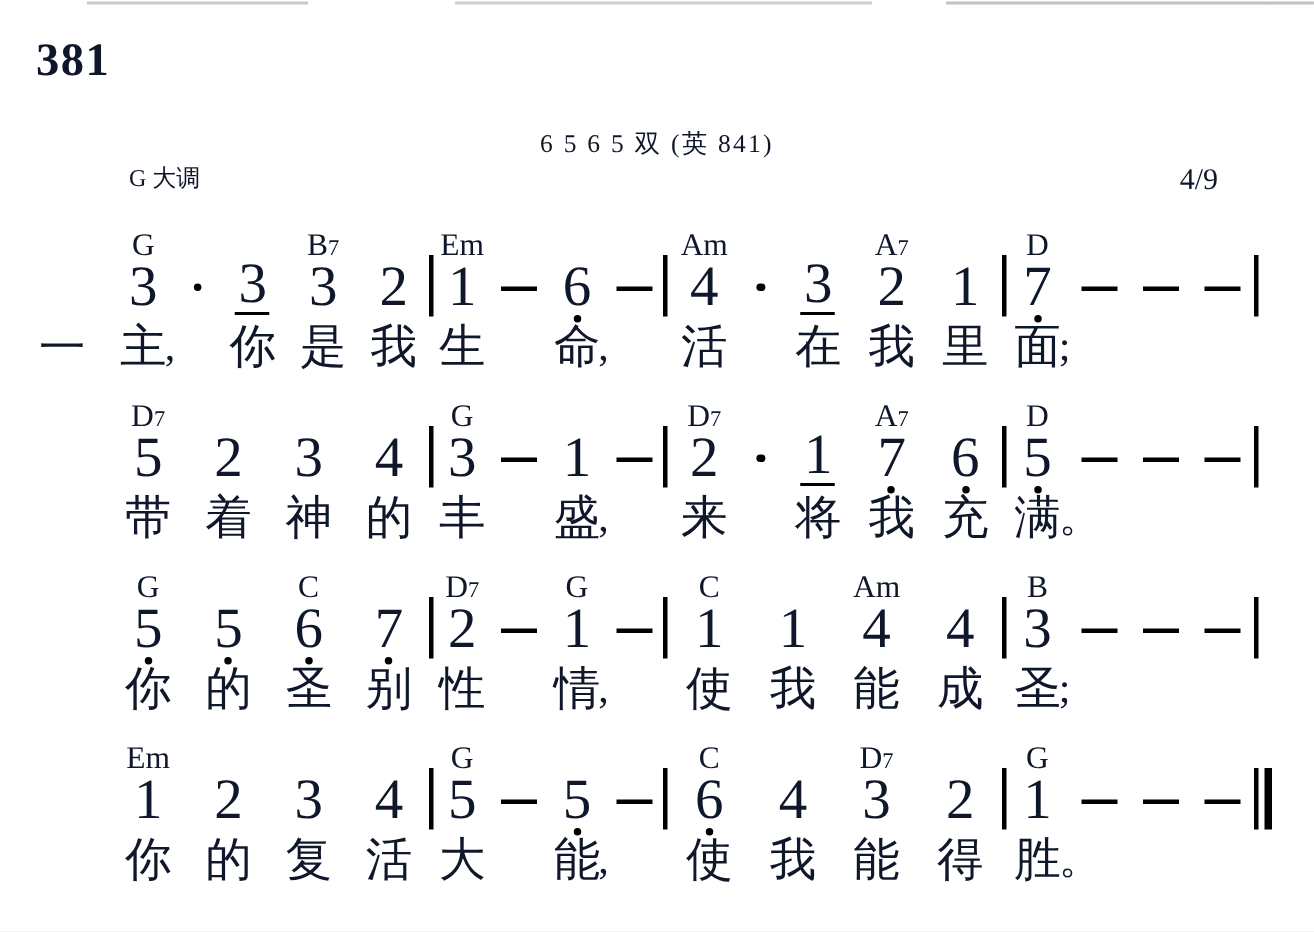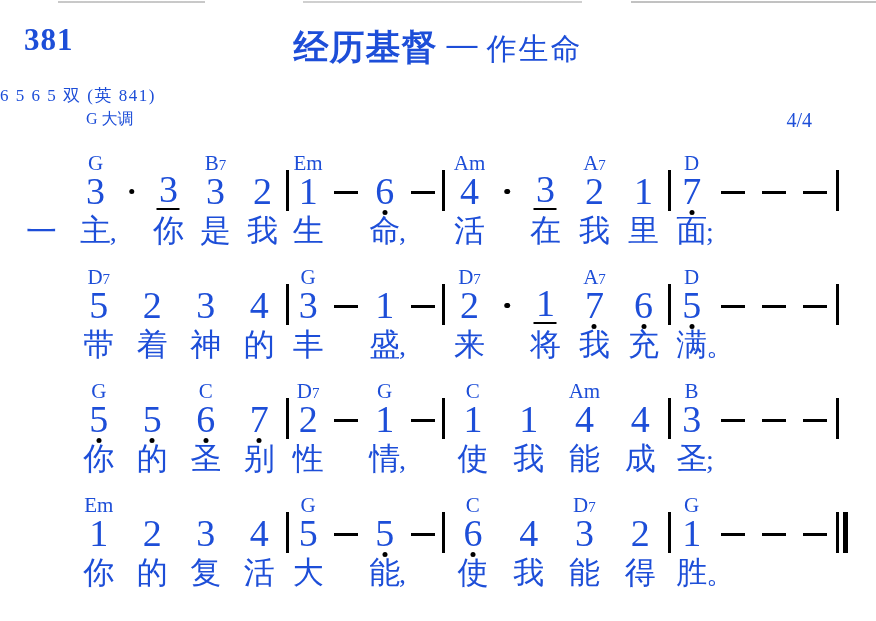--- a/index.html
+++ b/index.html
@@ -1,25 +1,25 @@
 <!DOCTYPE html>
 <html><head>
 <meta charset="utf-8">
 <style>
   html,body{margin:0;padding:0;background:#e8e8e8;}
   .page{position:relative;width:876px;height:621px;background:#ffffff;overflow:hidden;
-        color:#1d4ed8;font-family:"Liberation Serif","DejaVu Serif",serif;}
+        color:#0f172a;font-family:"Liberation Serif","DejaVu Serif",serif;}
   .scan-edge{position:absolute;top:1px;left:58px;right:0;height:2px;opacity:.4;
     background:linear-gradient(90deg,#777 0 18%,transparent 18% 30%,#888 30% 64%,transparent 64% 70%,#666 70% 100%);}
   .hymn-number{position:absolute;left:24px;top:22px;font-size:31px;font-weight:bold;letter-spacing:1px;}
   .title-row{position:absolute;top:24px;left:0;width:100%;text-align:center;white-space:nowrap;}
   .title-main{font-size:35px;font-weight:bold;font-family:"Liberation Sans","DejaVu Sans",sans-serif;letter-spacing:1px;}
   .title-dash{font-size:31px;margin:0 9px;vertical-align:4px;font-family:"Liberation Sans","DejaVu Sans",sans-serif;}
   .title-sub{font-size:30px;font-family:"Liberation Sans","DejaVu Sans",sans-serif;letter-spacing:2px;}
-  .meter{position:absolute;top:84px;left:0;width:100%;font-size:17px;letter-spacing:1.5px;}
+  .meter{position:absolute;top:84px;left:0;width:100%;text-align:center;font-size:17px;letter-spacing:1.5px;}
   .key{position:absolute;left:86px;top:109px;font-size:16px;}
   .time{position:absolute;right:64px;top:109px;font-size:20px;}
 
   .score{position:absolute;left:72px;top:146px;width:770px;}
   .system{position:relative;height:114px;}
   .notes-row{position:absolute;top:24px;left:0;width:100%;height:40px;display:flex;}
   .lyrics-row{position:absolute;top:68px;left:0;width:100%;height:34px;display:flex;}
   .measure{display:flex;flex:none;}
   .mw0{width:214px}.mw1{width:153px}.mw2{width:223px}.mw3{width:165px}
   .slot{flex:1 1 0;position:relative;}
@@ -42,26 +42,23 @@
   .lyr{position:absolute;left:50%;transform:translateX(-50%);bottom:2px;font-size:31px;line-height:1;white-space:nowrap;}
   .punct{position:absolute;left:96%;bottom:0;font-size:28px;}
   .verse{position:absolute;left:-46px;top:2px;font-size:31px;line-height:1;}
 </style>
 </head>
 <body>
 
 <div class="page">
   <div class="scan-edge"></div>
   <div class="hymn-number">381</div>
-  <div class="title-row">
-    <span class="title-main">经历基督</span><span class="title-dash">—</span><span class="title-sub">作生命</span>
-  </div>
   <div class="meter">6 5 6 5 双 (英 841)</div>
   <div class="key">G 大调</div>
-  <div class="time">4/4</div>
+  <div class="time">4/9</div>
   <div id="score" class="score">
       <div class="system">
         <div class="notes-row">
           <span class="measure mw0">
             <span class="slot">
               <span class="note">3</span>
               <span class="chord"><span class="croot">G</span></span>
             </span>
             <span class="slot half">
               <span class="augdot"></span>

